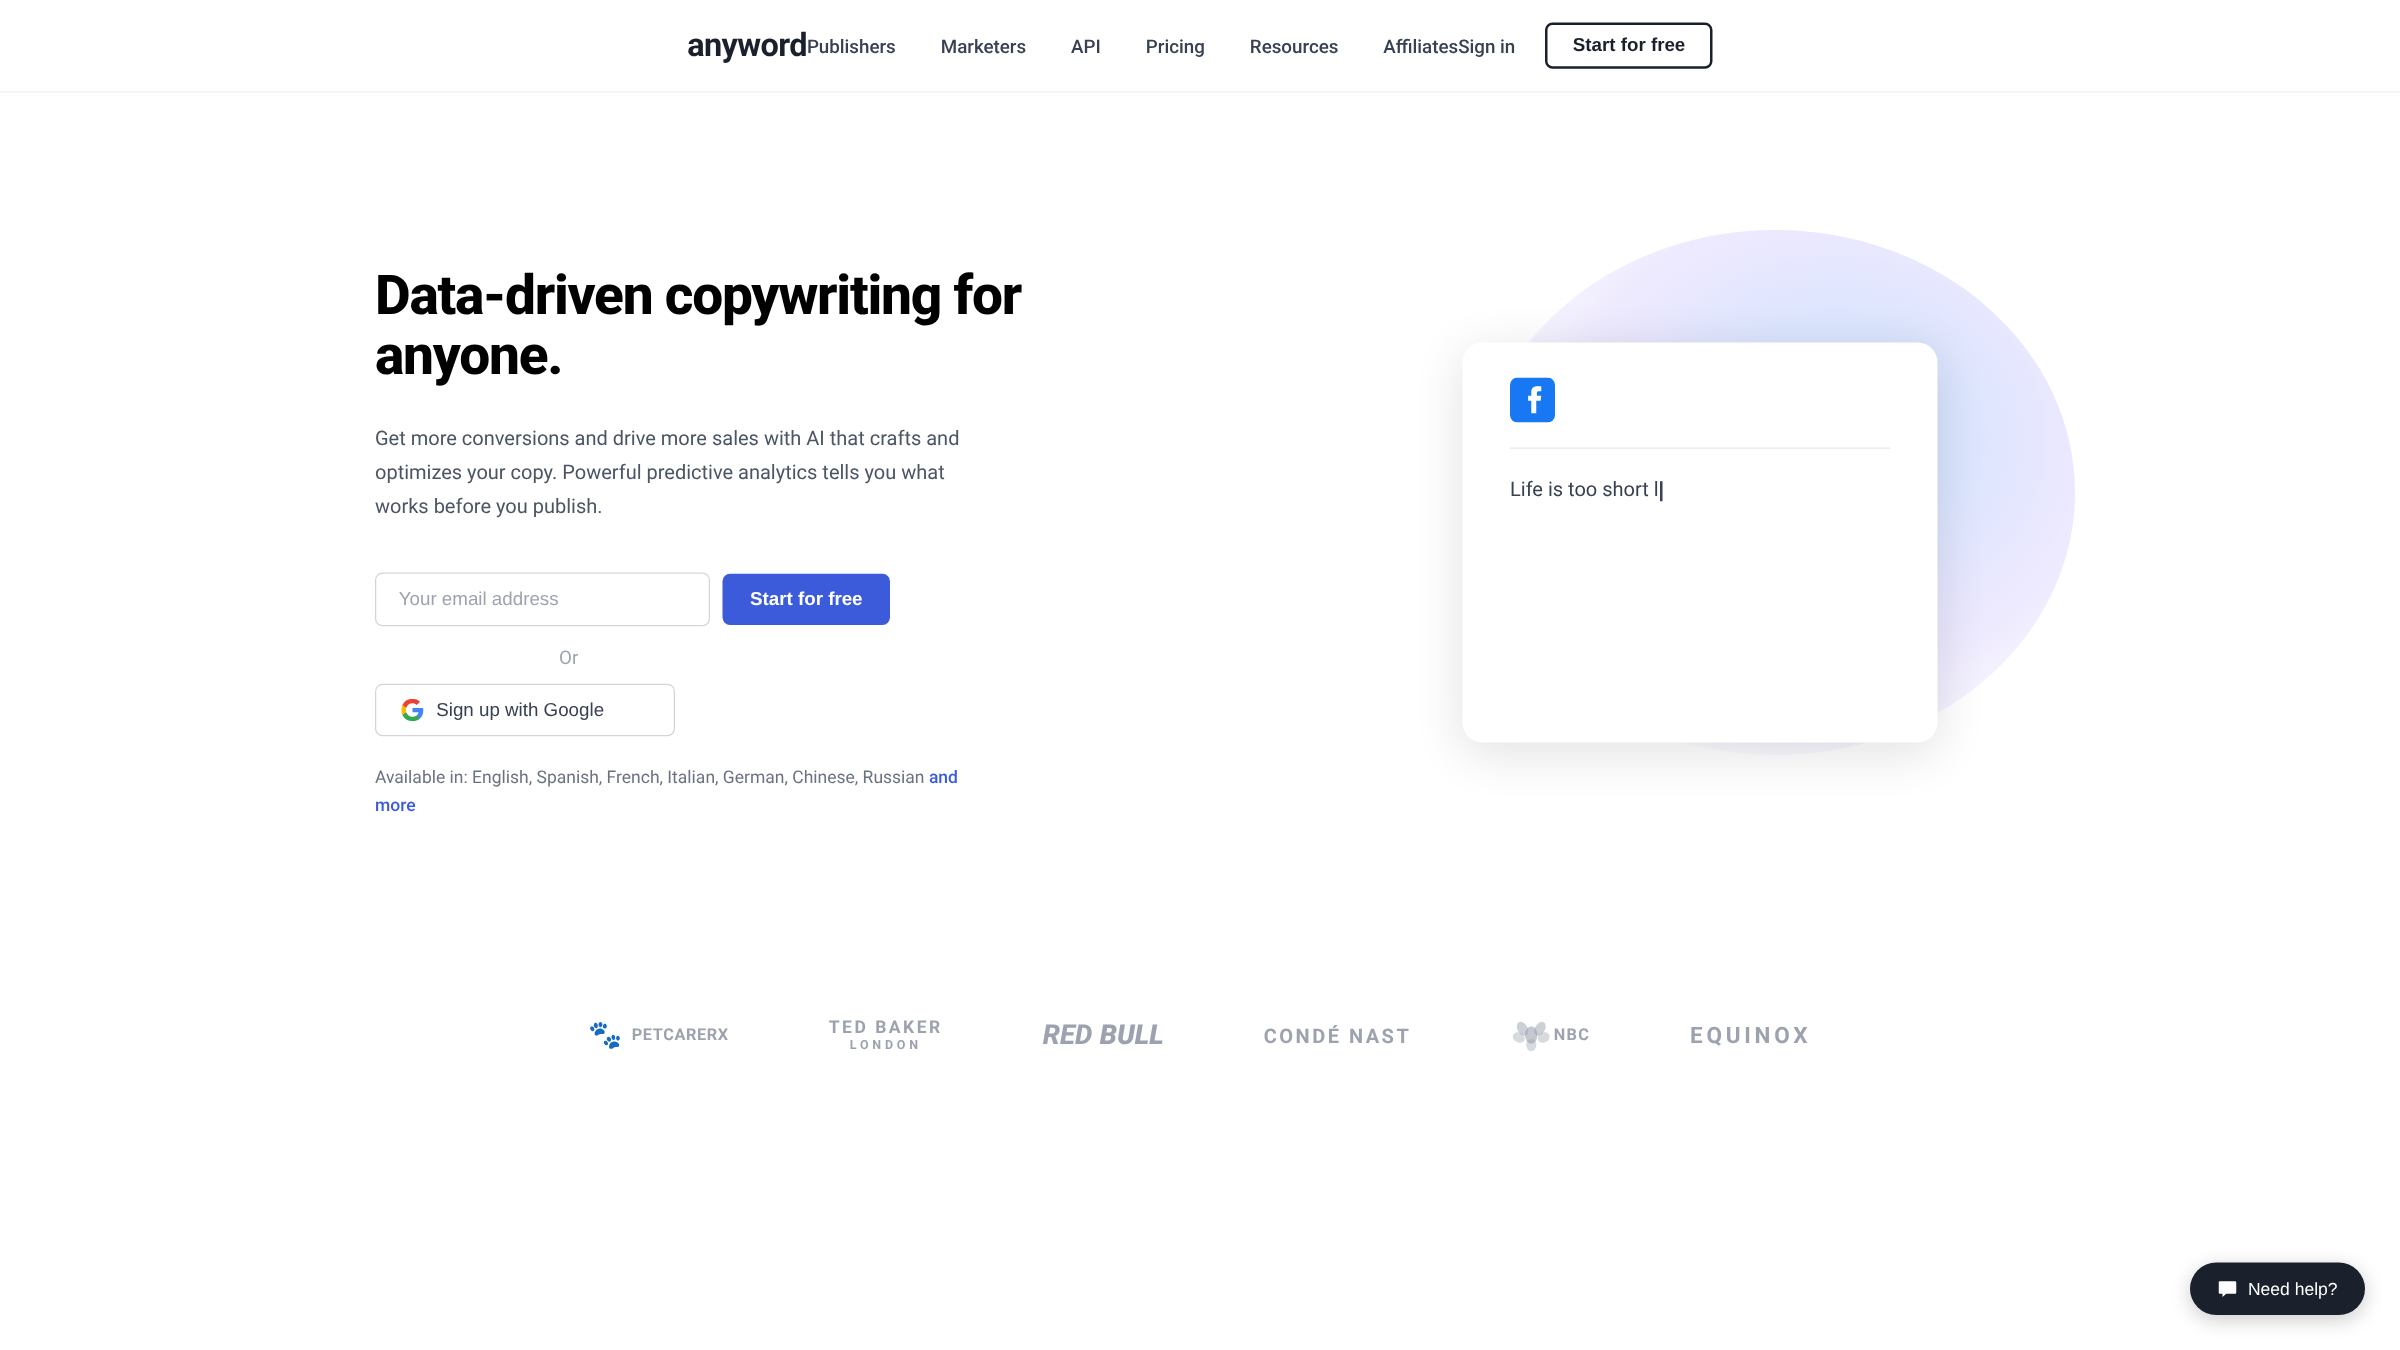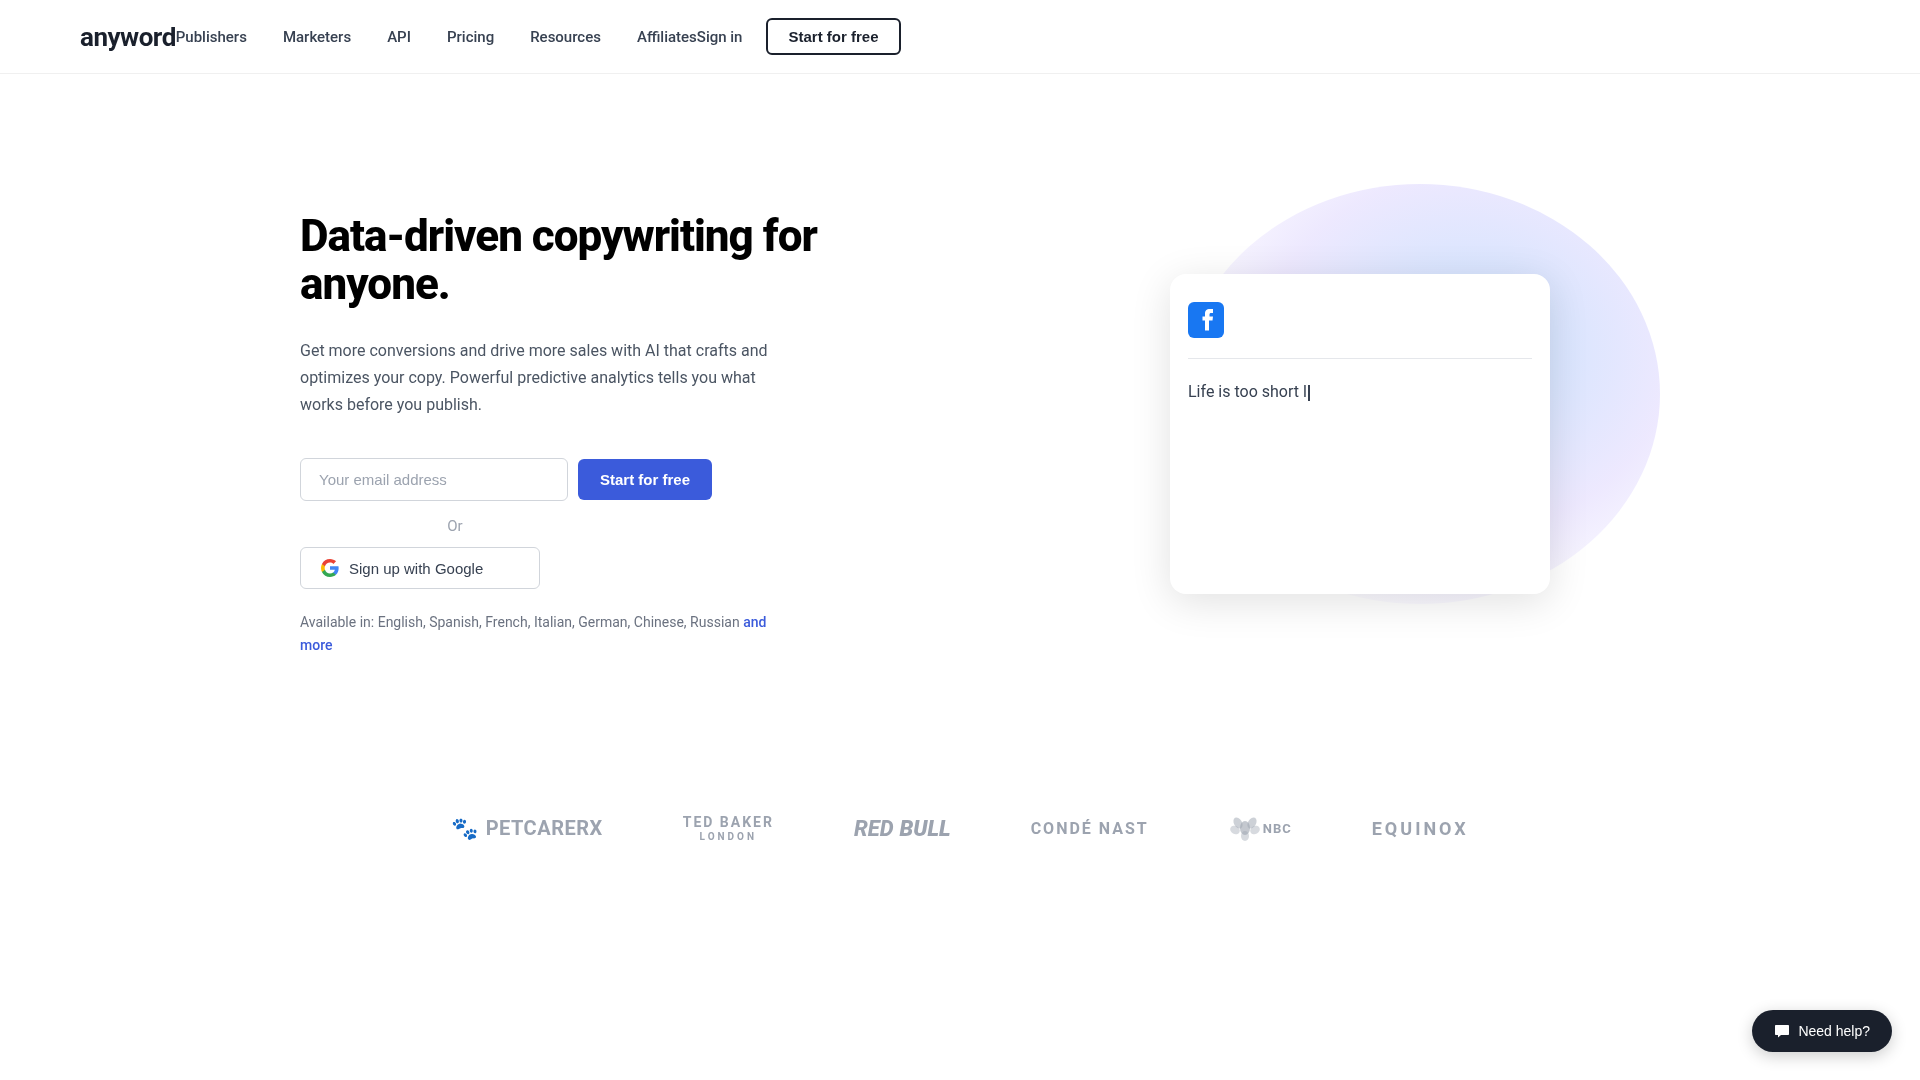--- a/index.html
+++ b/index.html
@@ -9,21 +9,21 @@
       color: #1a202c;
       width: 1920px;
       min-height: 1080px;
       overflow-x: hidden;
     }
 
     
     nav {
       display: flex;
       align-items: center;
-      justify-content: flex-start;
+      justify-content: center;
       padding: 18px 80px;
       border-bottom: 1px solid #f0f0f0;
       position: sticky;
       top: 0;
       background: #fff;
       z-index: 100;
     }
     .nav-logo {
       font-size: 26px;
       font-weight: 700;
@@ -174,21 +174,21 @@
       top: 10px;
       right: -40px;
       z-index: 0;
     }
     .post-card {
       background: #fff;
       border-radius: 16px;
       box-shadow: 0 8px 40px rgba(0,0,0,0.12);
       width: 380px;
       min-height: 320px;
-      padding: 28px 18px;
+      padding: 28px 38px;
       position: relative;
       z-index: 1;
     }
     .card-fb-icon {
       width: 36px;
       height: 36px;
       margin-bottom: 16px;
     }
     .card-divider {
       height: 1px;
@@ -321,21 +321,21 @@
         <span>Life is too short l</span><span class="cursor-indicator"></span>
       </p>
     </div>
   </div>
 </section>
 
 <div class="brands-section">
 
   <div class="brand-logo brand-petcarerx">
     <span class="paw-icon">🐾</span>
-    <span style="font-size:20px; color:#9ca3af; font-weight:700; letter-spacing:0.5px;">PetCare<span style="color:#9ca3af;">Rx</span></span>
+    <span style="font-size:13px; color:#9ca3af; font-weight:700; letter-spacing:0.5px;">PetCare<span style="color:#9ca3af;">Rx</span></span>
   </div>
 
   <div class="brand-logo" style="flex-direction:column; gap:0; line-height:1.2; font-size:14px; letter-spacing:2px;">
     <span>TED BAKER</span>
     <span style="font-size:10px; letter-spacing:3px;">LONDON</span>
   </div>
 
   <div class="brand-logo" style="font-size:22px; font-weight:800; letter-spacing:0; color:#9ca3af;">
     <span style="font-style:italic;">Red</span>
       <span style="font-weight:900; font-style:italic;">Bull</span>

